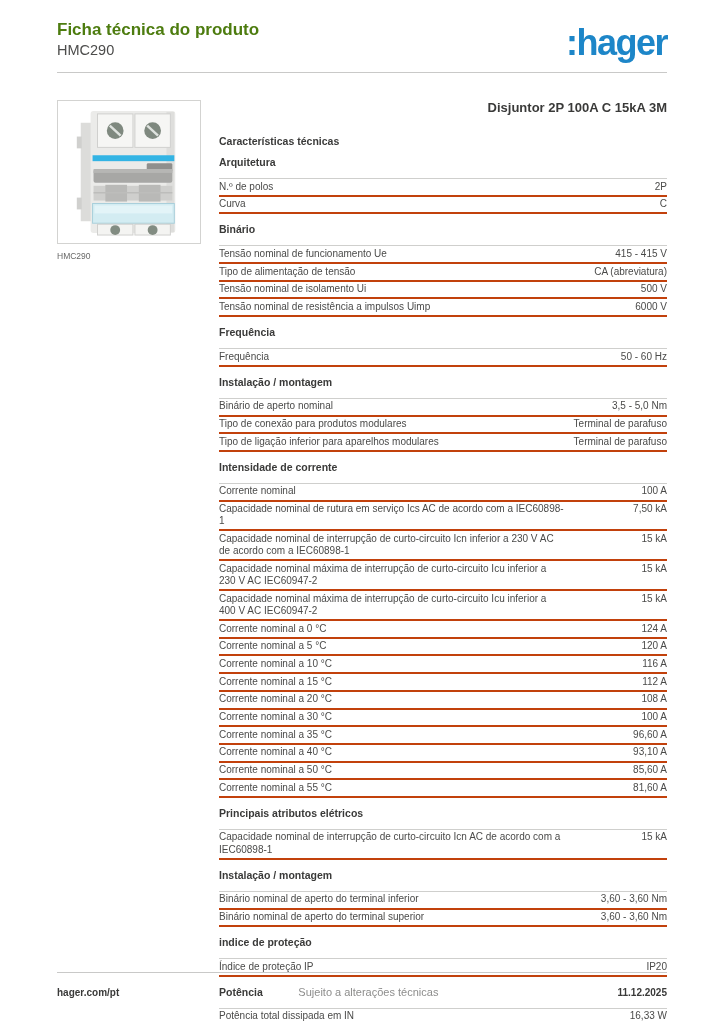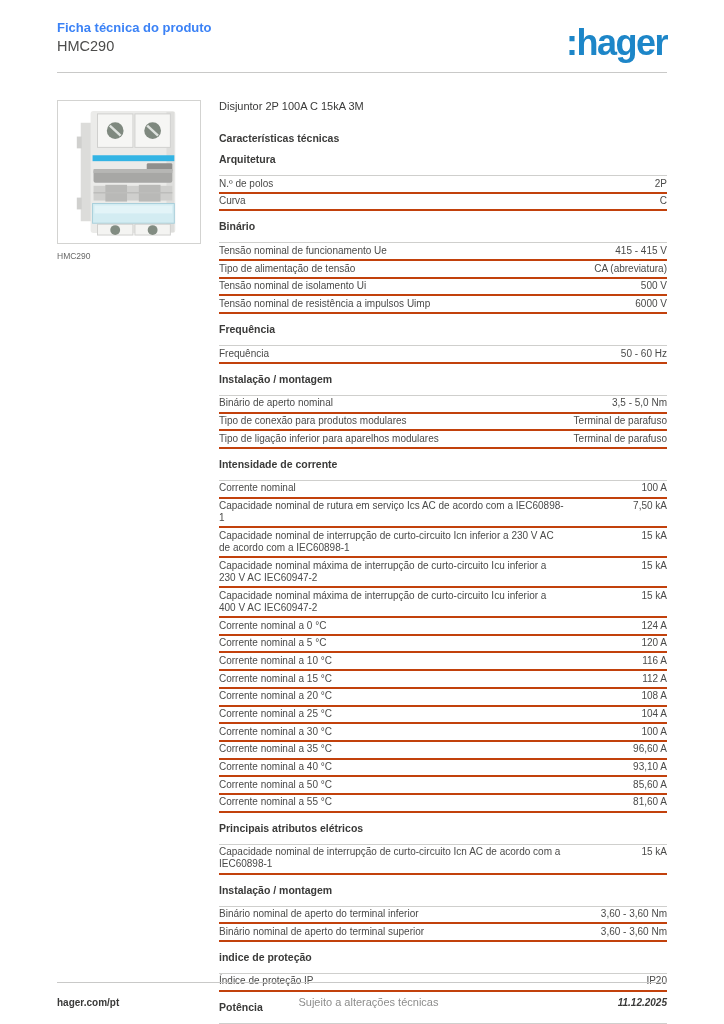--- a/index.html
+++ b/index.html
@@ -2,48 +2,48 @@
 <html><head>
 <meta charset="utf-8">
 <style>
   * { margin:0; padding:0; box-sizing:border-box; }
   html, body { width:724px; height:1024px; }
   body { font-family:"Liberation Sans", sans-serif; background:#ffffff; color:#3c3c3b; }
   .page { position:relative; width:724px; height:1024px; padding:20px 57px 0 57px; background:#fff; overflow:hidden; }
 
   
   .header { display:flex; justify-content:space-between; align-items:flex-start; }
-  .page-title { font-size:13px; font-weight:bold; color:#3b82f6; line-height:1.2; }
+  .page-title { font-size:17px; font-weight:bold; color:#4d7c0f; line-height:1.2; }
   .page-subtitle { font-size:14.5px; color:#4c4c4b; line-height:1.3; margin-top:1px; }
   .logo { color:#1d86c8; font-size:36px; font-weight:bold; letter-spacing:-1.5px; line-height:1; margin-top:5px; }
   .header-rule { border:none; border-top:1px solid #c9c9c8; margin-top:11px; }
 
   
   .content { display:flex; margin-top:27px; }
   .left-col { width:146px; flex:none; }
   .product-figure { width:144px; height:144px; border:1px solid #d3d3d1; background:#fff; display:flex; align-items:center; justify-content:center; }
   .figure-caption { font-size:8.5px; color:#686867; margin-top:7px; }
   .right-col { flex:1; margin-left:16px; min-width:0; }
 
-  .product-name { font-size:11px; font-weight:normal; color:#3a3a39; }
+  .product-name { font-size:13px; font-weight:bold; color:#3a3a39;text-align:right; }
   .spec-heading { font-size:10.5px; font-weight:bold; color:#3a3a39; margin-top:20px; }
 
   .spec-section { margin-top:9px; }
   .section-title { font-size:10.5px; font-weight:bold; color:#3a3a39; padding-bottom:10px; border-bottom:1px solid #cfcfcd; }
   .spec-row { display:flex; justify-content:space-between; align-items:flex-start; border-bottom:2px solid #c2410c; padding:1.5px 0 2px; font-size:10px; color:#4a4a49; }
   .spec-label { max-width:77%; line-height:1.22; }
   .spec-value { white-space:nowrap; text-align:center; line-height:1.22; padding-left:8px; }
 
   
-  .footer { position:absolute; left:57px; right:57px; bottom:16px; }
+  .footer { position:absolute; left:57px; right:57px; bottom:26px; }
   .footer-rule { border:none; border-top:1px solid #c9c9c8; }
   .footer-row { display:flex; justify-content:space-between; align-items:center; margin-top:13px; }
   .footer-left { font-size:10px; font-weight:bold; color:#3a3a39; text-decoration:none; }
   .footer-center { font-size:11px; color:#8d8d8c; }
-  .footer-right { font-size:10px; font-weight:bold; color:#3a3a39;font-style:italic; }
+  .footer-right { font-size:10px; font-weight:bold; color:#3a3a39; }
 </style>
 </head>
 <body>
 
 <div class="page">
 
   <div class="header">
     <div>
       <div class="page-title">Ficha técnica do produto</div>
       <div class="page-subtitle">HMC290</div>
@@ -215,24 +215,20 @@
   <div class="spec-row">
     <span class="spec-label">Corrente nominal a 15 °C</span>
     <span class="spec-value">112 A</span>
   </div>
 
   <div class="spec-row">
     <span class="spec-label">Corrente nominal a 20 °C</span>
     <span class="spec-value">108 A</span>
   </div>
 
-  <div class="spec-row">
-    <span class="spec-label">Corrente nominal a 25 °C</span>
-    <span class="spec-value">104 A</span>
-  </div>
 
   <div class="spec-row">
     <span class="spec-label">Corrente nominal a 30 °C</span>
     <span class="spec-value">100 A</span>
   </div>
 
   <div class="spec-row">
     <span class="spec-label">Corrente nominal a 35 °C</span>
     <span class="spec-value">96,60 A</span>
   </div>

